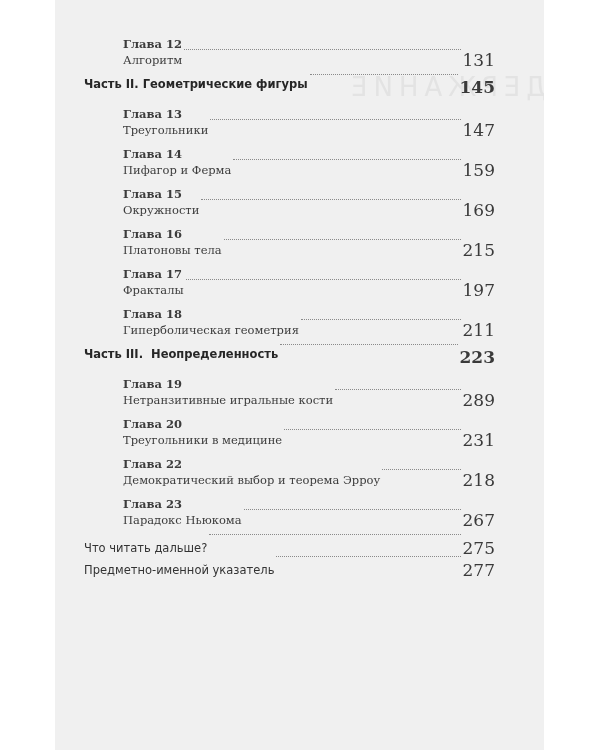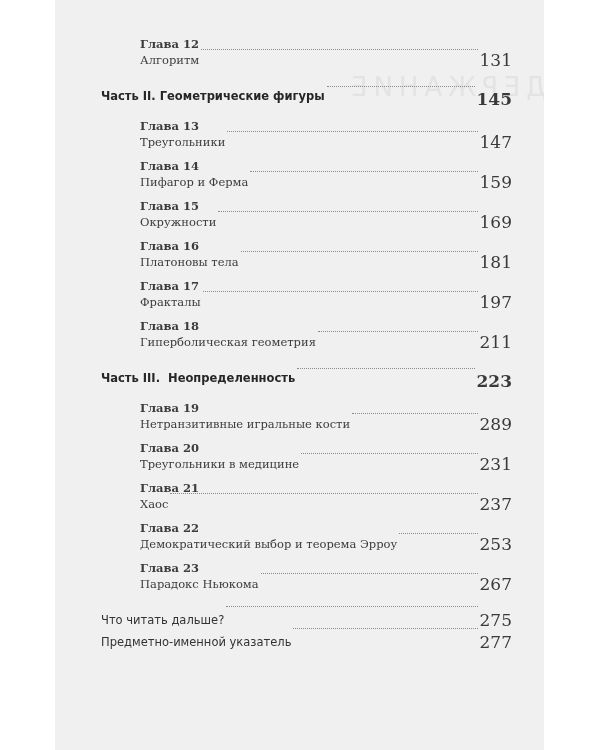--- a/index.html
+++ b/index.html
@@ -26,21 +26,21 @@
       font-family: "DejaVu Sans", sans-serif;
       font-size: 26px;
       letter-spacing: 6px;
       color: #e3e3e3;
       transform: scaleX(-1);
       white-space: nowrap;
       pointer-events: none;
     }
     .toc {
       position: absolute;
-      left: 46px;
+      left: 29px;
       top: 36px;
       width: 411px;
     }
     .row {
       display: flex;
       align-items: flex-start;
       white-space: nowrap;
     }
     .leader {
       flex: 1;
@@ -55,21 +55,21 @@
       color: #3a3a3a;
     }
     .part {
       font-family: "DejaVu Sans", sans-serif;
       font-weight: bold;
       font-size: 11.5px;
       color: #262626;
       height: 17px;
     }
     .part-wrap {
-      margin-top: 20px;
+      margin-top: 8px;
       margin-bottom: 12px;
     }
     .chapter {
       margin-left: 39px;
       margin-bottom: 7px;
     }
     .chapter-label {
       font-family: "DejaVu Serif", serif;
       font-weight: bold;
       font-size: 11.5px;
@@ -85,21 +85,21 @@
       line-height: 17px;
     }
     .extra {
       font-family: "DejaVu Sans", sans-serif;
       font-size: 11.5px;
       color: #333333;
       height: 22px;
       line-height: 22px;
     }
     .extras-wrap {
-      margin-top: 16px;
+      margin-top: 8px;
     }
   </style>
 </head>
 <body>
 
 <div class="page">
   <div class="ghost">СОДЕРЖАНИЕ</div>
 
   <div class="toc">
 
@@ -142,21 +142,21 @@
         <span>Окружности</span>
         <span class="leader"></span>
         <span class="pnum">169</span>
       </div>
     </div>
     <div class="chapter">
       <div class="chapter-label">Глава 16</div>
       <div class="row chapter-title">
         <span>Платоновы тела</span>
         <span class="leader"></span>
-        <span class="pnum">181</span>
+        <span class="pnum">215</span>
       </div>
     </div>
     <div class="chapter">
       <div class="chapter-label">Глава 17</div>
       <div class="row chapter-title">
         <span>Фракталы</span>
         <span class="leader"></span>
         <span class="pnum">197</span>
       </div>
     </div>
@@ -187,33 +187,25 @@
     </div>
     <div class="chapter">
       <div class="chapter-label">Глава 20</div>
       <div class="row chapter-title">
         <span>Треугольники в медицине</span>
         <span class="leader"></span>
         <span class="pnum">231</span>
       </div>
     </div>
     <div class="chapter">
-      <div class="chapter-label">Глава 21</div>
-      <div class="row chapter-title">
-        <span>Хаос</span>
-        <span class="leader"></span>
-        <span class="pnum">237</span>
-      </div>
-    </div>
-    <div class="chapter">
       <div class="chapter-label">Глава 22</div>
       <div class="row chapter-title">
         <span>Демократический выбор и теорема Эрроу</span>
         <span class="leader"></span>
-        <span class="pnum">253</span>
+        <span class="pnum">218</span>
       </div>
     </div>
     <div class="chapter">
       <div class="chapter-label">Глава 23</div>
       <div class="row chapter-title">
         <span>Парадокс Ньюкома</span>
         <span class="leader"></span>
         <span class="pnum">267</span>
       </div>
     </div>

